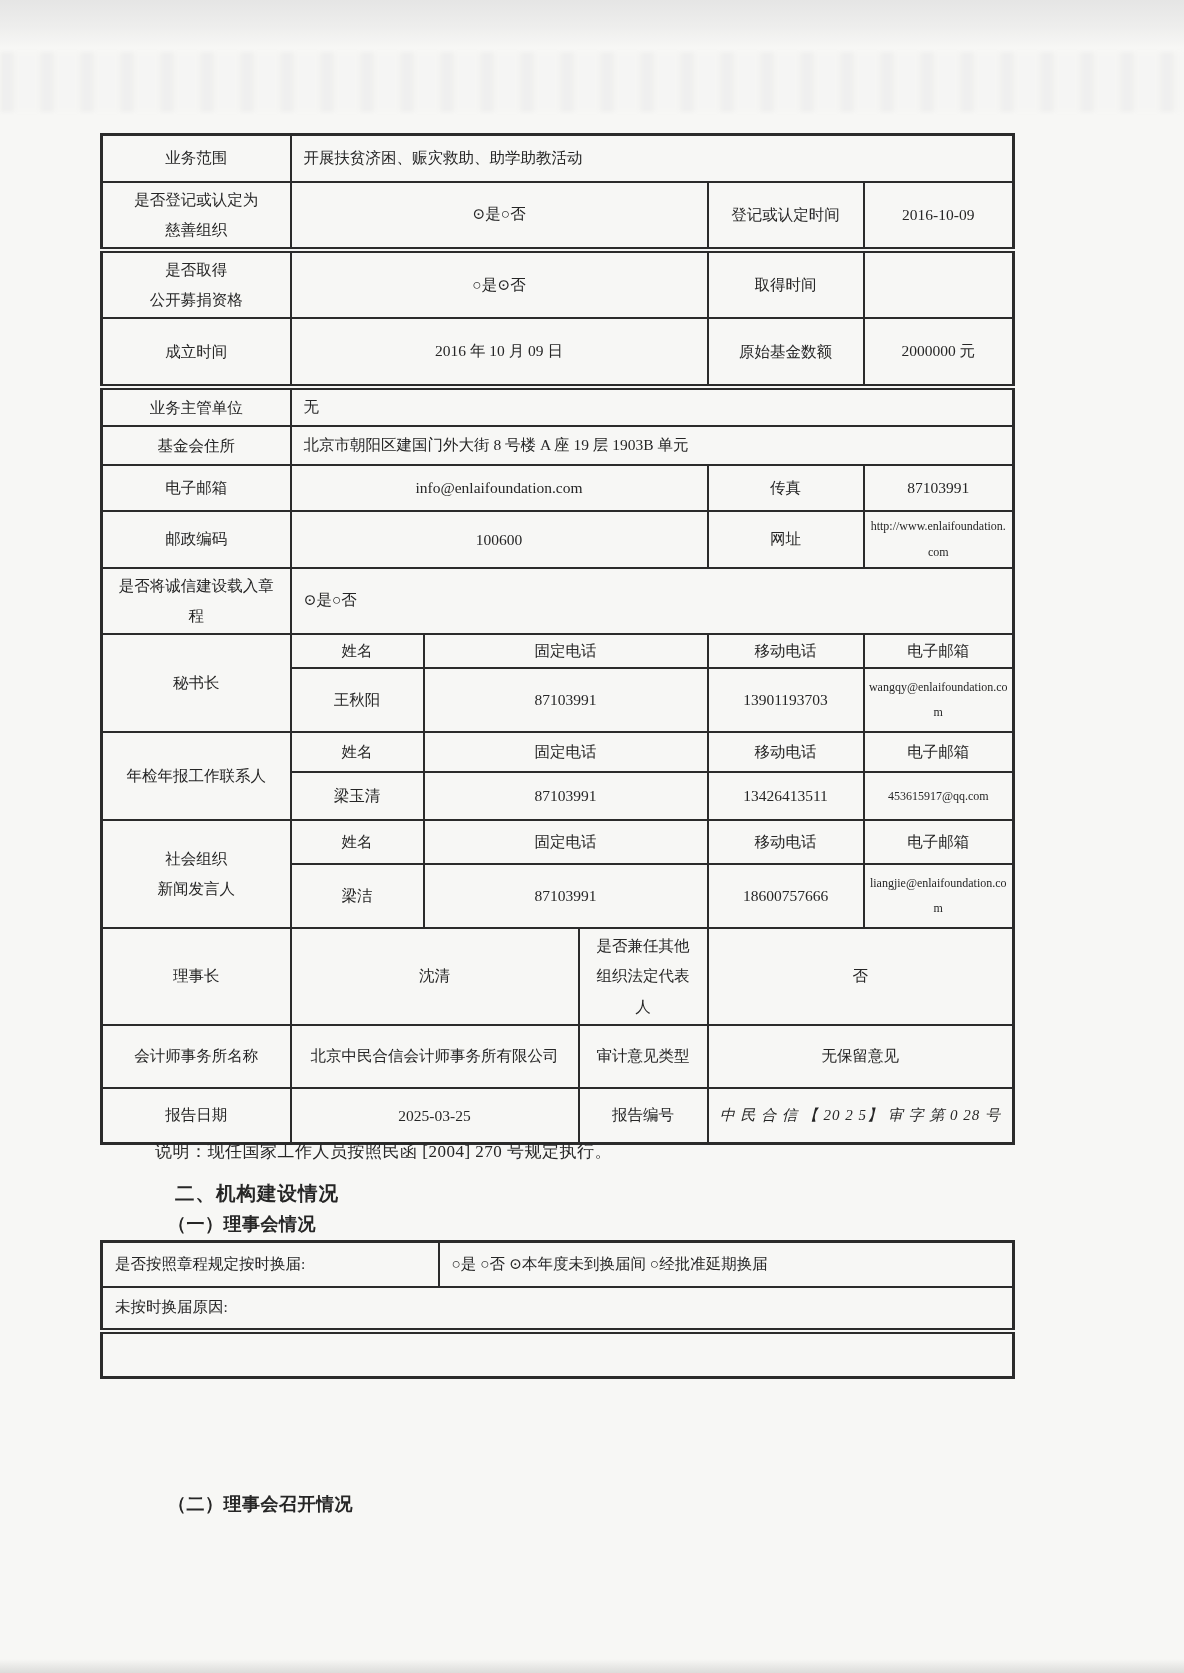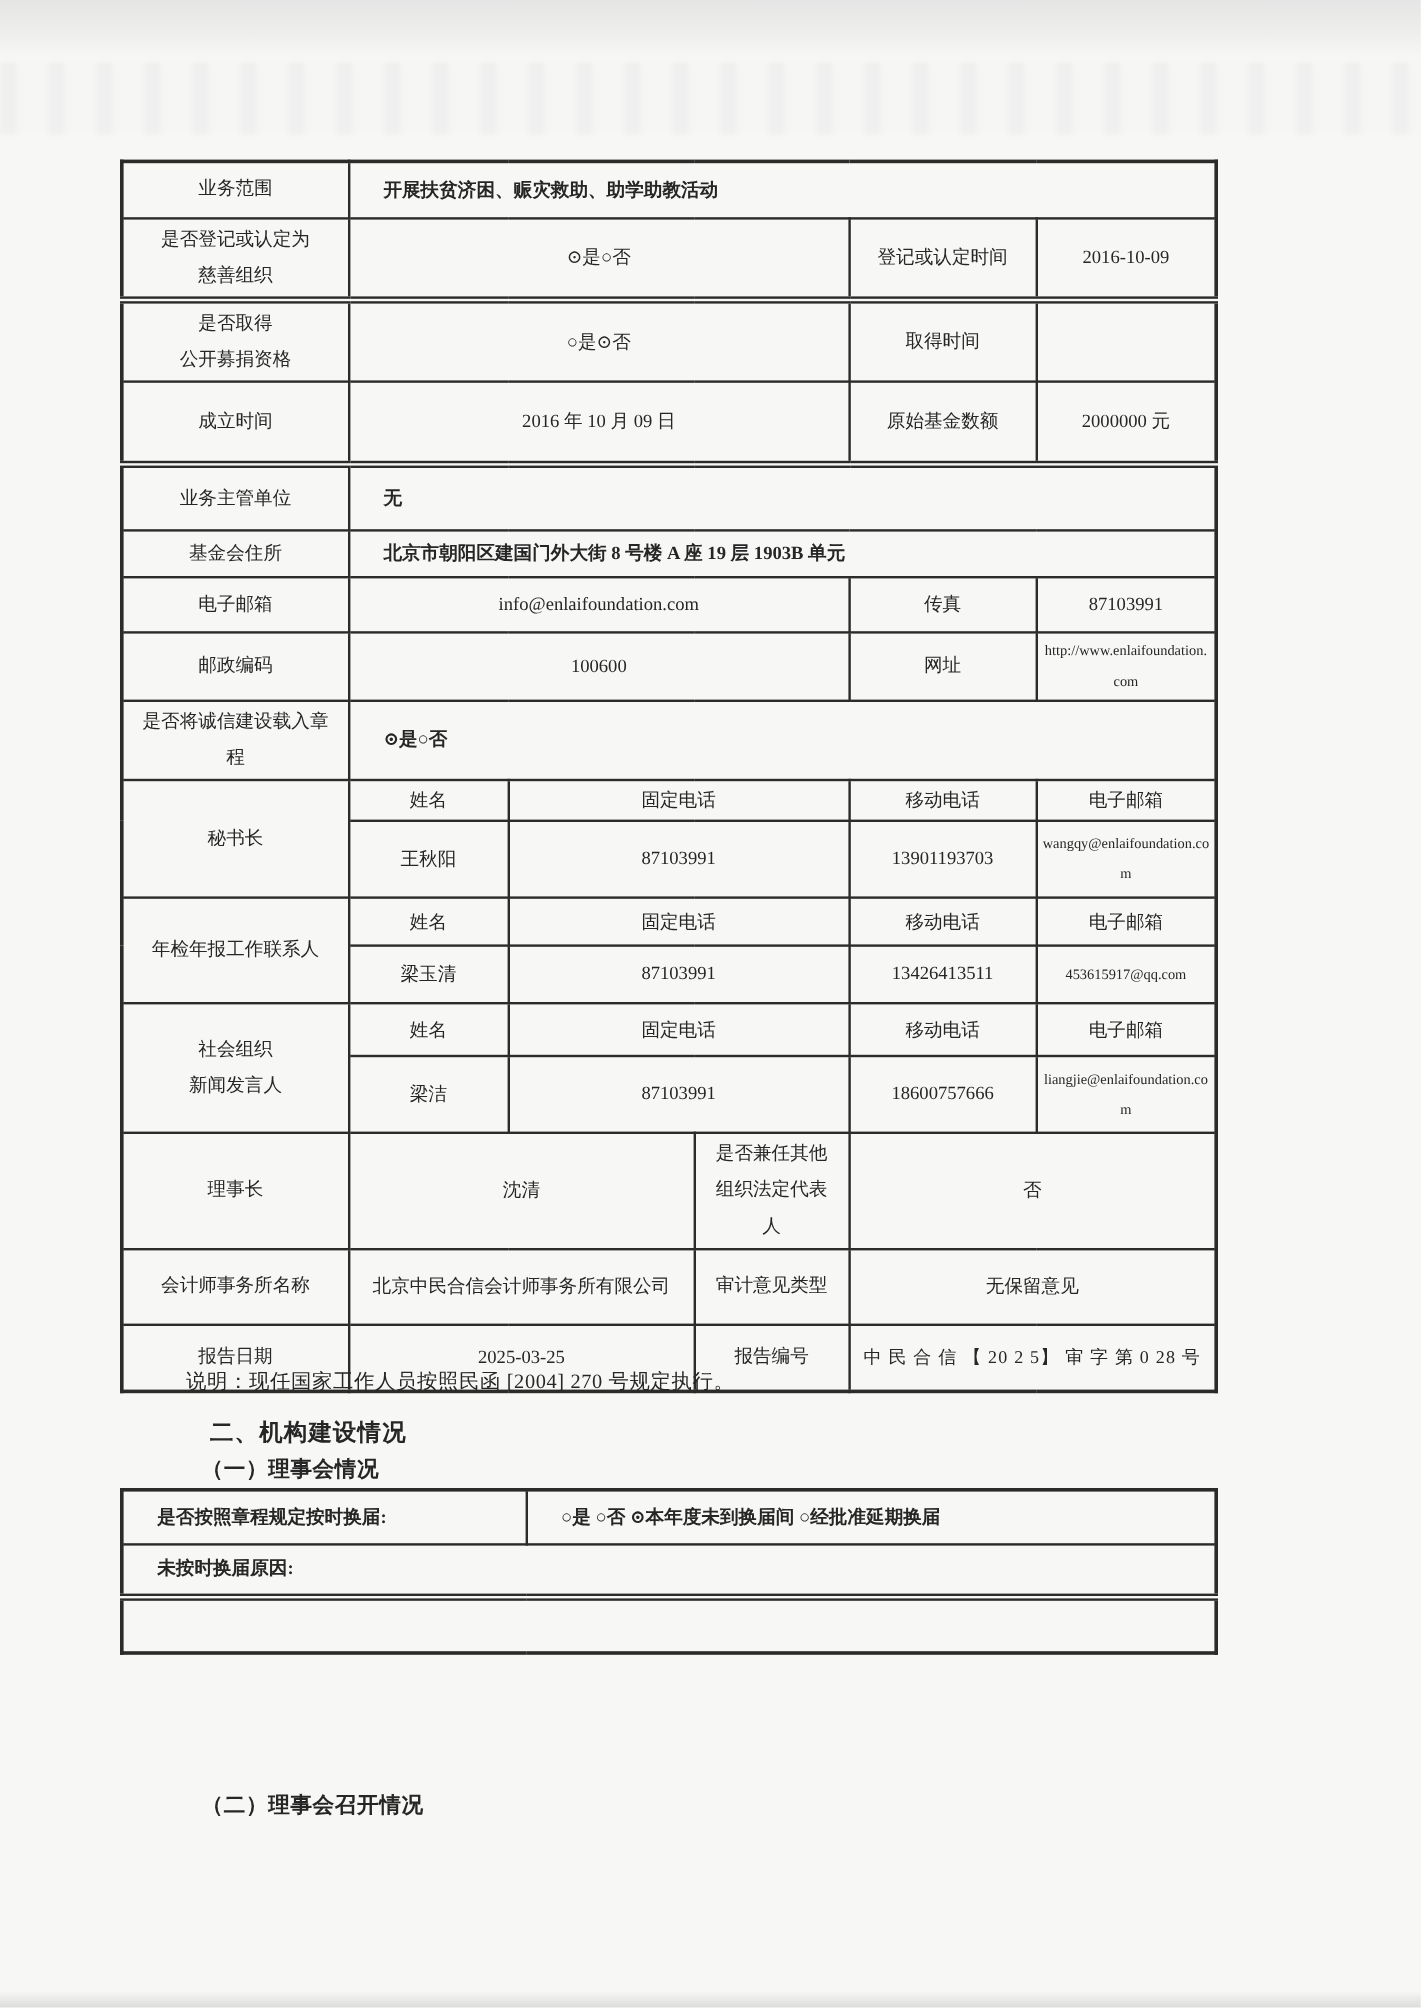--- a/index.html
+++ b/index.html
@@ -45,29 +45,29 @@
     font-size:15.5px;
     text-align:center;
     vertical-align:middle;
     overflow:hidden;
   }
   .tbl tr.dbl>td{border-bottom:6px double var(--border);}
   td.lbl{
     white-space:pre-line;
     line-height:1.95;
   }
-  td.left{text-align:left;padding-left:28px;font-weight:bold;}
+  td.left{text-align:left;padding-left:12px;}
   td.tight{padding:2px 12px;}
   td.small{
     font-size:12px;
     line-height:2.1;
     word-break:break-all;
     padding:2px 4px;
   }
-  td.spaced{letter-spacing:1px;font-size:15px;}
+  td.spaced{letter-spacing:1px;font-size:15px;font-style:italic;}
   .note{
     position:absolute;left:155px;top:1140px;
     font-size:17px;letter-spacing:.5px;
   }
   .h-section{
     position:absolute;left:175px;top:1180px;
     font-size:19.5px;font-weight:bold;letter-spacing:1px;
     font-family:"Liberation Sans","DejaVu Sans",sans-serif;
   }
   .h-sub{
@@ -117,21 +117,21 @@
       <td></td>
     </tr>
 
     <tr class="dbl" style="height:69px">
       <td class="lbl">成立时间</td>
       <td colspan="3">2016 年 10 月 09 日</td>
       <td class="lbl">原始基金数额</td>
       <td>2000000 元</td>
     </tr>
 
-    <tr style="height:55px">
+    <tr style="height:39px">
       <td class="lbl">业务主管单位</td>
       <td class="left" colspan="5">无</td>
     </tr>
 
     <tr style="height:39px">
       <td class="lbl">基金会住所</td>
       <td class="left" colspan="5">北京市朝阳区建国门外大街 8 号楼 A 座 19 层 1903B 单元</td>
     </tr>
 
     <tr style="height:46px">

